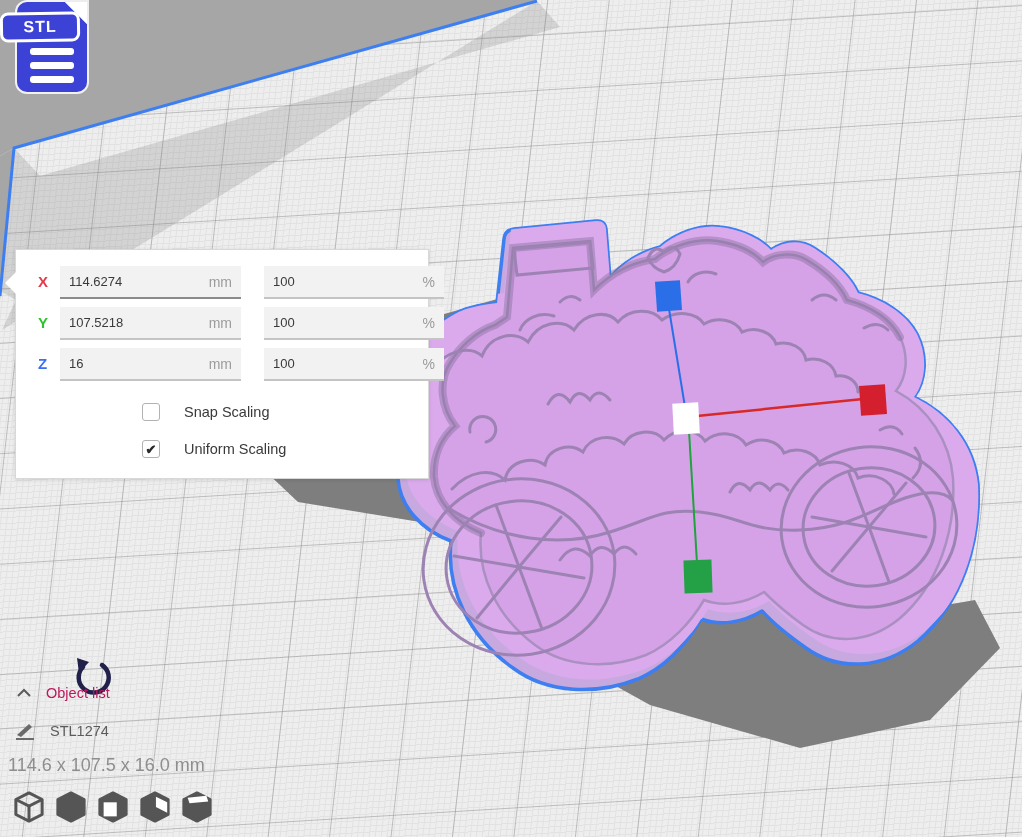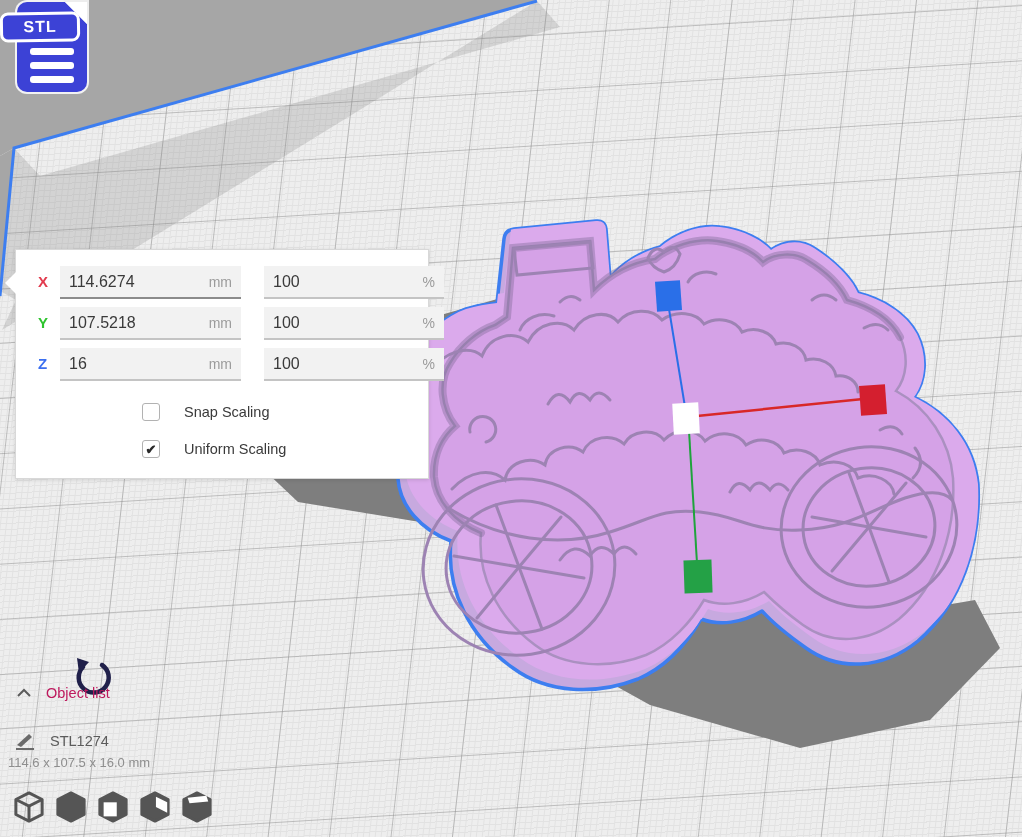--- a/index.html
+++ b/index.html
@@ -45,35 +45,35 @@
   .axis-x .axis-label { color:#e23b4e; }
   .axis-y .axis-label { color:#2ec42e; }
   .axis-z .axis-label { color:#3b6ff0; }
   .field { position:absolute; top:0; height:33px; background:#f2f2f2;
     border-bottom:2px solid #c4c4c4; display:flex; align-items:center;
     justify-content:space-between; padding:0 9px; }
   .field.focused { border-bottom-color:#8b8b8b; }
   .field-mm { left:44px; width:181px; }
   .field-pct { left:248px; width:180px; }
   .field input { border:none; background:transparent; outline:none; width:100px;
-    font-family:"Liberation Sans", sans-serif; font-size:16px; color:#3a3a3a; }
+    font-family:"Liberation Sans", sans-serif; font-size:13px; color:#3a3a3a; }
   .unit { font-size:14px; color:#9b9b9b; }
   .reset-btn { position:absolute; left:53px; top:404px; width:46px; height:48px; cursor:pointer; }
   .checkrow { position:absolute; left:126px; display:flex; align-items:center; gap:24px; }
   .checkbox { width:18px; height:18px; background:#fff; border:1px solid #b2b2b2;
     border-radius:3px; display:flex; align-items:center; justify-content:center;
     font-size:13px; color:#2a2a2a; font-weight:bold; }
   .checklabel { font-size:14.5px; color:#3a3a3a; }
 
   
   .objlist-header { position:absolute; left:16px; top:685px; display:flex; align-items:center;
     gap:14px; color:#be185d; font-size:14.5px; cursor:pointer; }
   .objlist-item { position:absolute; left:14px; top:720px; display:flex; align-items:center;
-    gap:14px; color:#5b5b5b; font-size:14.5px;margin-top:10px; }
-  .model-dims { position:absolute; left:8px; top:755px; color:#8e8e8e; font-size:13px; }
+    gap:14px; color:#5b5b5b; font-size:14.5px; }
+  .model-dims { position:absolute; left:8px; top:755px; color:#8e8e8e; font-size:18px; }
   .view-toolbar { position:absolute; left:14px; top:790px; display:flex; gap:12px; }
   .view-btn { width:30px; height:34px; cursor:pointer; }
 </style>
 </head>
 <body>
 
 <div class="viewport">
   <div class="plate"></div>
 
   <svg class="scene" width="1022" height="837" viewBox="0 0 1022 837">

